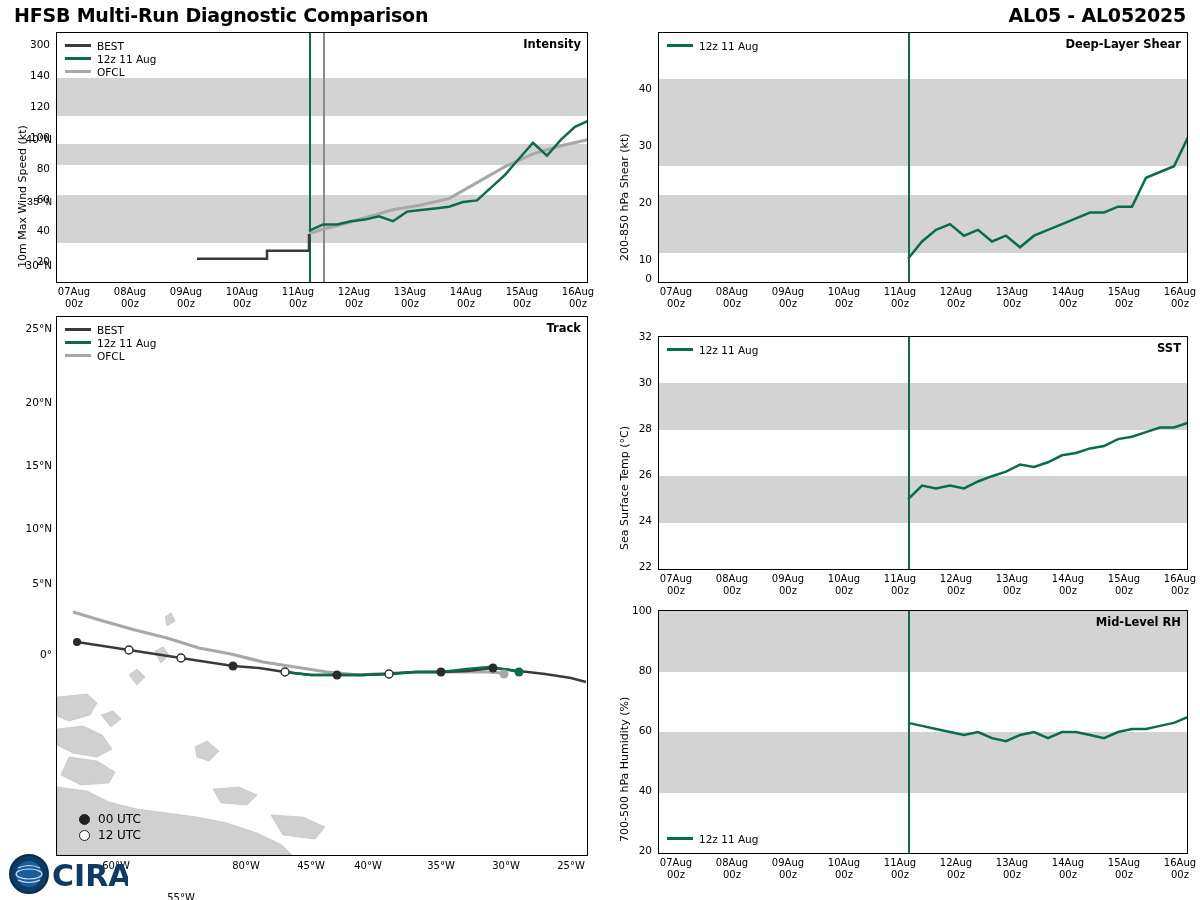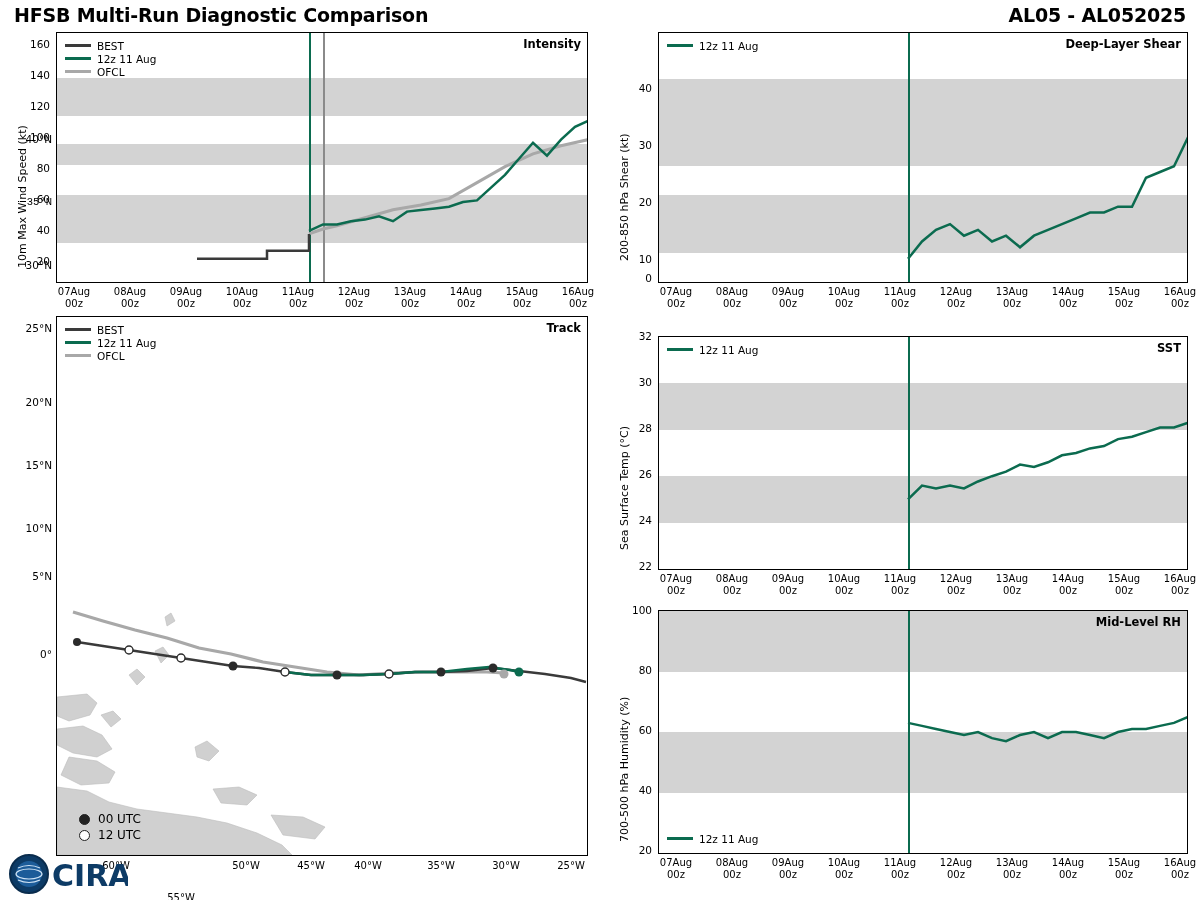--- a/index.html
+++ b/index.html
@@ -134,21 +134,21 @@
 </style>
 </head>
 <body>
 
 <div class="page-title">HFSB Multi-Run Diagnostic Comparison</div>
 <div class="page-id">AL05 - AL052025</div>
 
 <div class="panel" style="left:0;top:26px;width:600px;height:290px;">
   <div class="ylabel" style="left:16px;top:242px;">10m Max Wind Speed (kt)</div>
 
-  <div class="ytick" style="left:8px;top:12px;width:42px;">160</div>
+  <div class="ytick" style="left:8px;top:12px;width:42px;">300</div>
   <div class="ytick" style="left:8px;top:43px;width:42px;">140</div>
   <div class="ytick" style="left:8px;top:74px;width:42px;">120</div>
   <div class="ytick" style="left:8px;top:105px;width:42px;">100</div>
   <div class="ytick" style="left:8px;top:136px;width:42px;">80</div>
   <div class="ytick" style="left:8px;top:167px;width:42px;">60</div>
   <div class="ytick" style="left:8px;top:198px;width:42px;">40</div>
   <div class="ytick" style="left:8px;top:229px;width:42px;">20</div>
 
   <div class="plot-frame" style="left:56px;top:6px;width:530px;height:249px;">
 
@@ -193,21 +193,21 @@
   <div class="xtick" style="left:262px;top:260px;width:72px;">11Aug<br>00z</div>
   <div class="xtick" style="left:318px;top:260px;width:72px;">12Aug<br>00z</div>
   <div class="xtick" style="left:374px;top:260px;width:72px;">13Aug<br>00z</div>
   <div class="xtick" style="left:430px;top:260px;width:72px;">14Aug<br>00z</div>
   <div class="xtick" style="left:486px;top:260px;width:72px;">15Aug<br>00z</div>
   <div class="xtick" style="left:542px;top:260px;width:72px;">16Aug<br>00z</div>
 </div>
 
 <div class="panel" style="left:0;top:322px;width:600px;height:560px;">
   <div class="ytick" style="left:6px;top:326px;width:46px;">0°</div>
-  <div class="ytick" style="left:6px;top:248px;width:46px;">5°N</div>
+  <div class="ytick" style="left:6px;top:255px;width:46px;">5°N</div>
   <div class="ytick" style="left:6px;top:200px;width:46px;">10°N</div>
   <div class="ytick" style="left:6px;top:137px;width:46px;">15°N</div>
   <div class="ytick" style="left:6px;top:74px;width:46px;">20°N</div>
   <div class="ytick" style="left:6px;top:-0px;width:46px;">25°N</div>
   <div class="ytick" style="left:6px;top:-63px;width:46px;">30°N</div>
   <div class="ytick" style="left:6px;top:-126px;width:46px;font-family:Liberation Mono, monospace;">35°N</div>
   <div class="ytick" style="left:6px;top:-189px;width:46px;">40°N</div>
 
   <div class="plot-frame" style="left:56px;top:-6px;width:530px;height:538px;">
 
@@ -272,21 +272,21 @@
       </div>
       <div>
         <span class="track-marker-legend-dot track-legend-marker open"></span>
         <span>12 UTC</span>
       </div>
     </div>
   </div>
 
   <div class="xtick" style="left:86px;top:538px;width:60px;">60°W</div>
   <div class="xtick" style="left:151px;top:538px;width:60px;margin-top:32px;">55°W</div>
-  <div class="xtick" style="left:216px;top:538px;width:60px;">50°W</div>
+  <div class="xtick" style="left:216px;top:538px;width:60px;">80°W</div>
   <div class="xtick" style="left:281px;top:538px;width:60px;">45°W</div>
   <div class="xtick" style="left:338px;top:538px;width:60px;">40°W</div>
   <div class="xtick" style="left:411px;top:538px;width:60px;">35°W</div>
   <div class="xtick" style="left:476px;top:538px;width:60px;">30°W</div>
   <div class="xtick" style="left:541px;top:538px;width:60px;">25°W</div>
 </div>
 
 <div class="panel" style="left:600px;top:26px;width:600px;height:290px;">
   <div class="ylabel" style="left:18px;top:235px;">200-850 hPa Shear (kt)</div>
 

